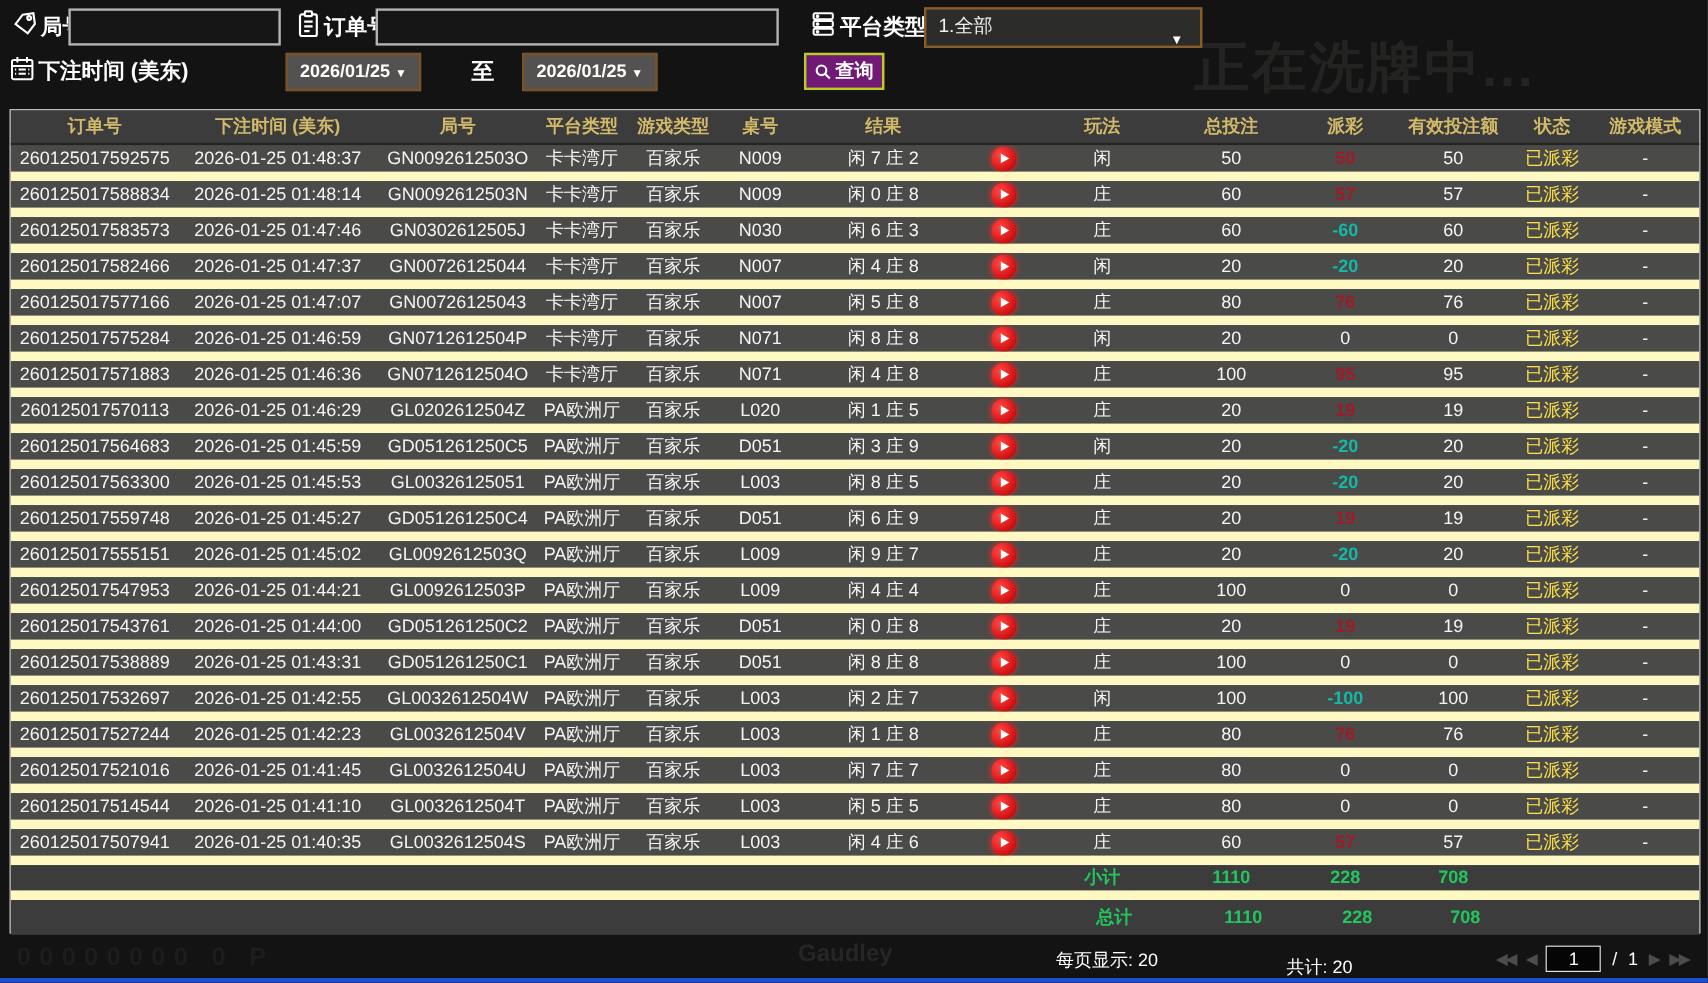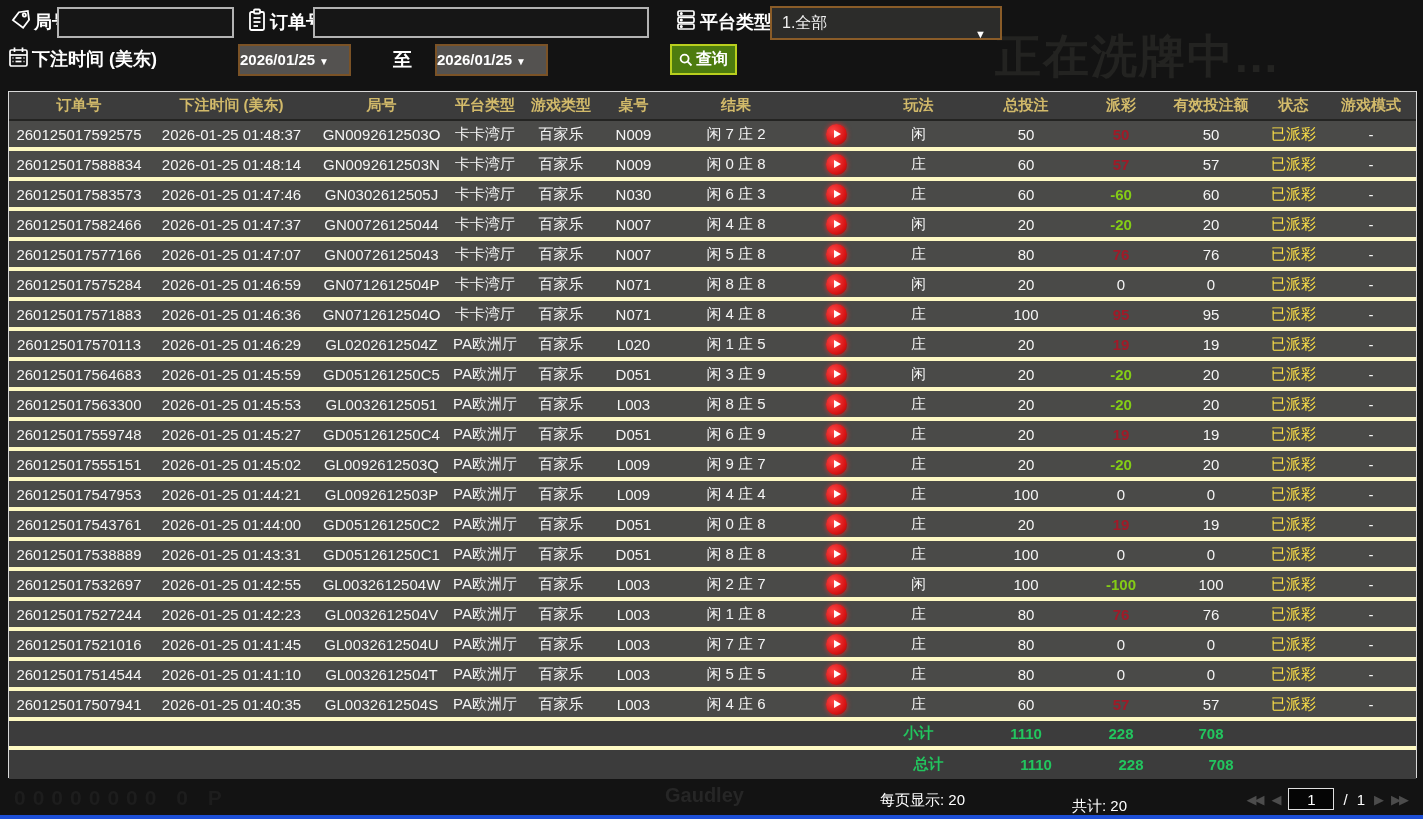--- a/index.html
+++ b/index.html
@@ -26,54 +26,54 @@
   .input-order { left:313px; top:7px; width:336px; }
   .platform-select {
     position:absolute; left:770px; top:6px; width:232px; height:34px;
     background:#2c2c2a; border:2px solid #8a5c28; color:#f0f0f0;
     font-size:16px; line-height:30px; padding-left:10px; cursor:pointer;
   }
   .platform-caret { position:absolute; right:14px; top:1px; font-size:11px; color:#fff; }
   .date-select {
     position:absolute; top:44px; width:113px; height:32px;
     background:#545250; border:2px solid #7a5226; color:#fff;
-    font-weight:bold; font-size:15px; text-align:left; line-height:28px; cursor:pointer;
+    font-weight:bold; font-size:15px; text-align:center; line-height:28px; cursor:pointer;
   }
   .date-from { left:238px; }
   .date-to   { left:435px; }
   .date-caret { font-size:10px; margin-left:4px; }
   .to-label { position:absolute; left:393px; top:47px; font-size:19px; font-weight:bold; color:#fff; }
   .query-btn {
     position:absolute; left:670px; top:44px; width:67px; height:31px;
-    background:#4d7c0f; border:2px solid #b9cf1e; color:#fff;
+    background:#701a75; border:2px solid #b9cf1e; color:#fff;
     font-weight:bold; font-size:16px; display:flex; align-items:center;
     justify-content:center; gap:3px; cursor:pointer;
   }
 
   
   .rtable {
     position:absolute; left:8px; top:91px; width:1409px; height:687px;
     border:1px solid #d8d8d8; background:#4a4a48;
   }
   .thead { height:29px; background:#3c3c3c; display:flex; border-bottom:2px solid #242422; }
   .hcell { color:#d2ba6a; font-weight:bold; }
-  .trow  { height:30px; display:flex; background:#4a4a48; border-bottom:4px solid #fef9c3; }
+  .trow  { height:30px; display:flex; background:#4a4a48; border-bottom:8px solid #fef9c3; }
   .cell  {
     display:flex; align-items:center; justify-content:center;
     font-size:15px; white-space:nowrap; overflow:hidden; flex-shrink:0;
   }
   .c0{width:140px}.c1{width:165px}.c2{width:135px}.c3{width:72px}.c4{width:80px}
   .c5{width:65px}.c6{width:140px}.c7{width:60px}.c8{width:105px}.c9{width:110px}
   .c10{width:80px}.c11{width:100px}.c12{width:65px}.c13{width:90px}
 
   .summary { background:#3c3c3c; height:29px; }
   .summary .cell { color:#22c55e; font-weight:bold; }
 
   .pay-win  { color:#a11a28; font-weight:bold; }
-  .pay-loss { color:#84cc16; font-weight:bold; }
+  .pay-loss { color:#14b8a6; font-weight:bold; }
   .pay-zero { color:#f5f5f5; }
   .status-cell { color:#fde047; }
 
   .play {
     width:21px; height:21px; border-radius:50%;
     background:radial-gradient(circle at 35% 35%, #ff4747, #d51212 65%, #8c0808);
     box-shadow:0 0 5px rgba(255,40,40,.85);
     display:flex; align-items:center; justify-content:center; cursor:pointer;
   }
   .play .tri {

